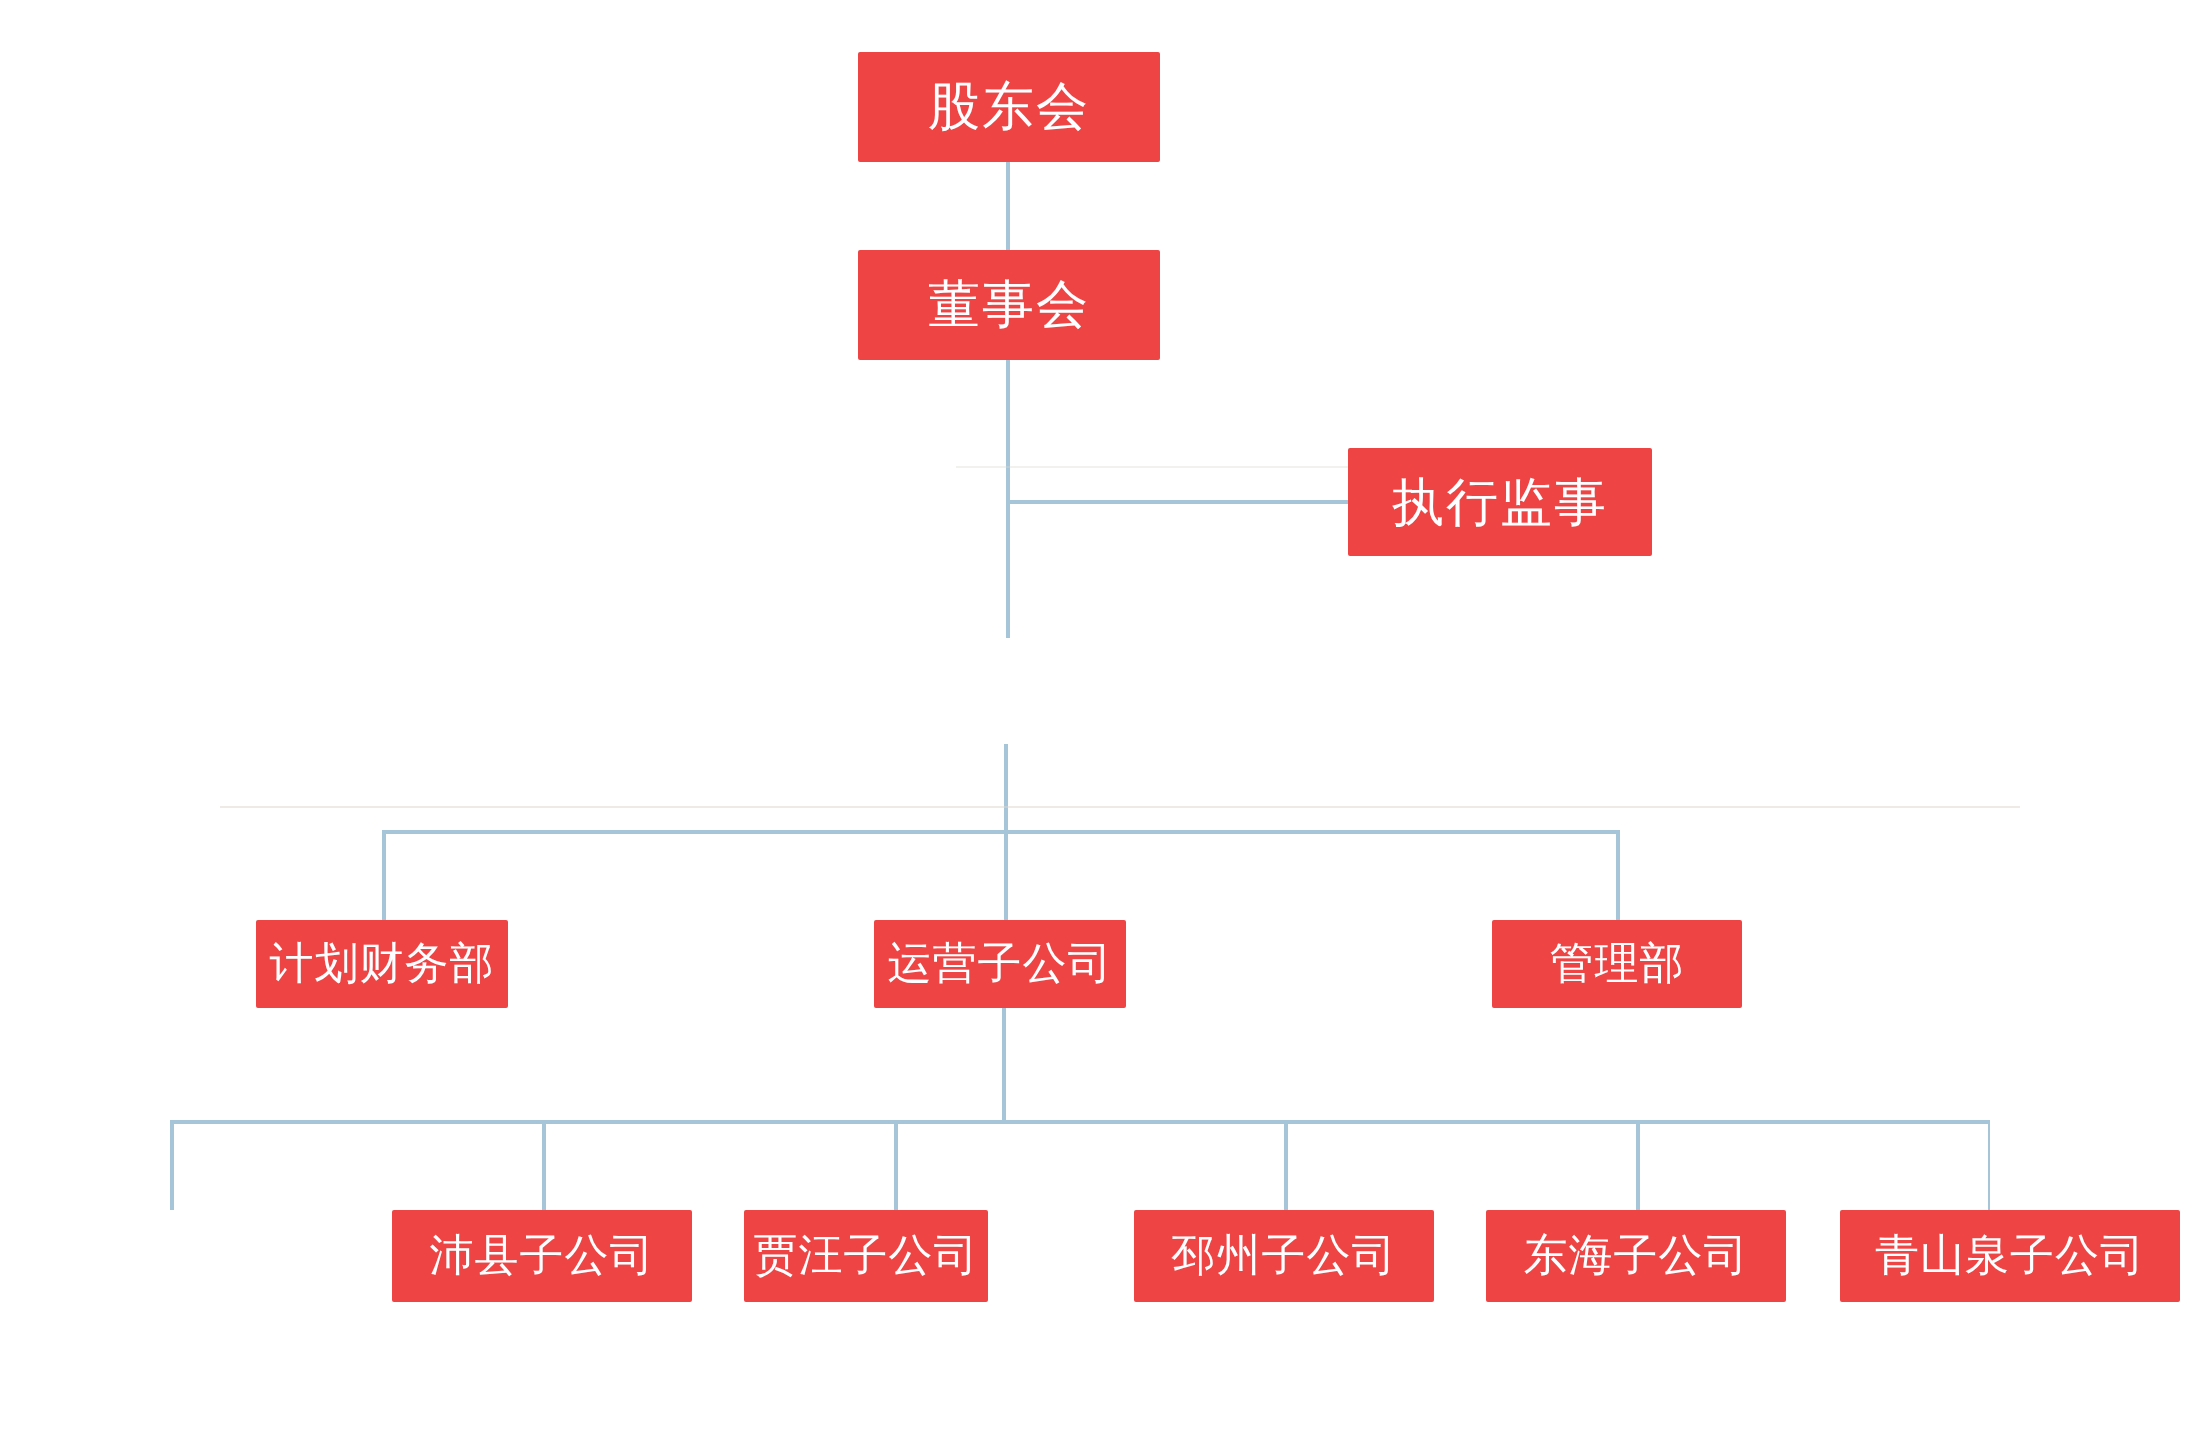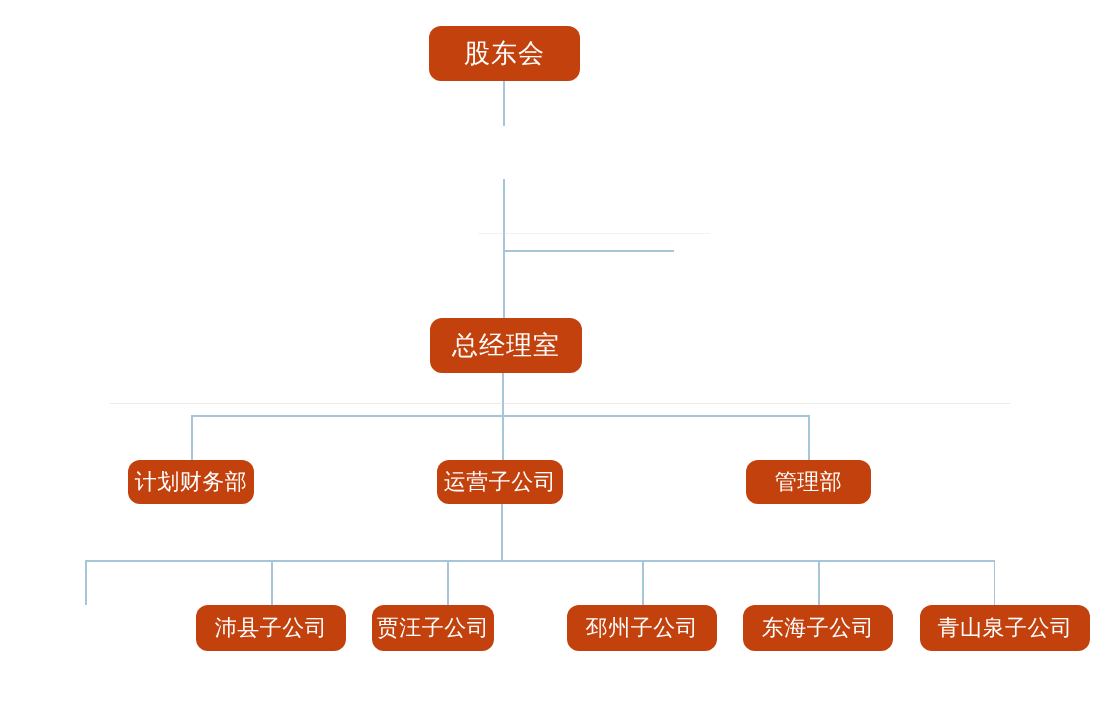--- a/index.html
+++ b/index.html
@@ -10,23 +10,23 @@
   }
   #org-chart {
     position: relative;
     width: 1096px;
     height: 725px;
     background: #ffffff;
     overflow: hidden;
   }
   .node {
     position: absolute;
-    background: #c2410c;
+    background: #ef4444;
     color: #fdfeff;
-    border-radius: 12px;
+    border-radius: 1px;
     display: flex;
     align-items: center;
     justify-content: center;
     text-align: center;
     letter-spacing: 1px;
     box-sizing: border-box;
     white-space: nowrap;
   }
   .node.lg { font-size: 26px; }
   .node.md { font-size: 22px; letter-spacing: 0.5px; }
@@ -64,25 +64,28 @@
   <div class="line v" style="left:818px; top:560px; height:45px;"></div>
   <div class="line v" style="left:993.5px; top:560px; height:45px;"></div>
 
   <div class="artifact" style="left:110px; top:403px; width:900px;"></div>
   <div class="artifact" style="left:478px; top:233px; width:232px; opacity:0.35;"></div>
 
   <div class="node lg" style="left:429px; top:26px; width:151px; height:55px;">
     <span>股东会</span>
   </div>
 
+  <div class="node lg" style="left:429px; top:125px; width:151px; height:55px;">
+    <span>董事会</span>
+  </div>
 
+  <div class="node lg" style="left:674px; top:224px; width:152px; height:54px;">
+    <span>执行监事</span>
+  </div>
 
-  <div class="node lg" style="left:430px; top:318px; width:152px; height:55px;">
-    <span>总经理室</span>
-  </div>
 
   <div class="node md" style="left:128px; top:460px; width:126px; height:44px;">
     <span>计划财务部</span>
   </div>
 
   <div class="node md" style="left:746px; top:460px; width:125px; height:44px;">
     <span>管理部</span>
   </div>
 
   <div class="node md" style="left:437px; top:460px; width:126px; height:44px;">

